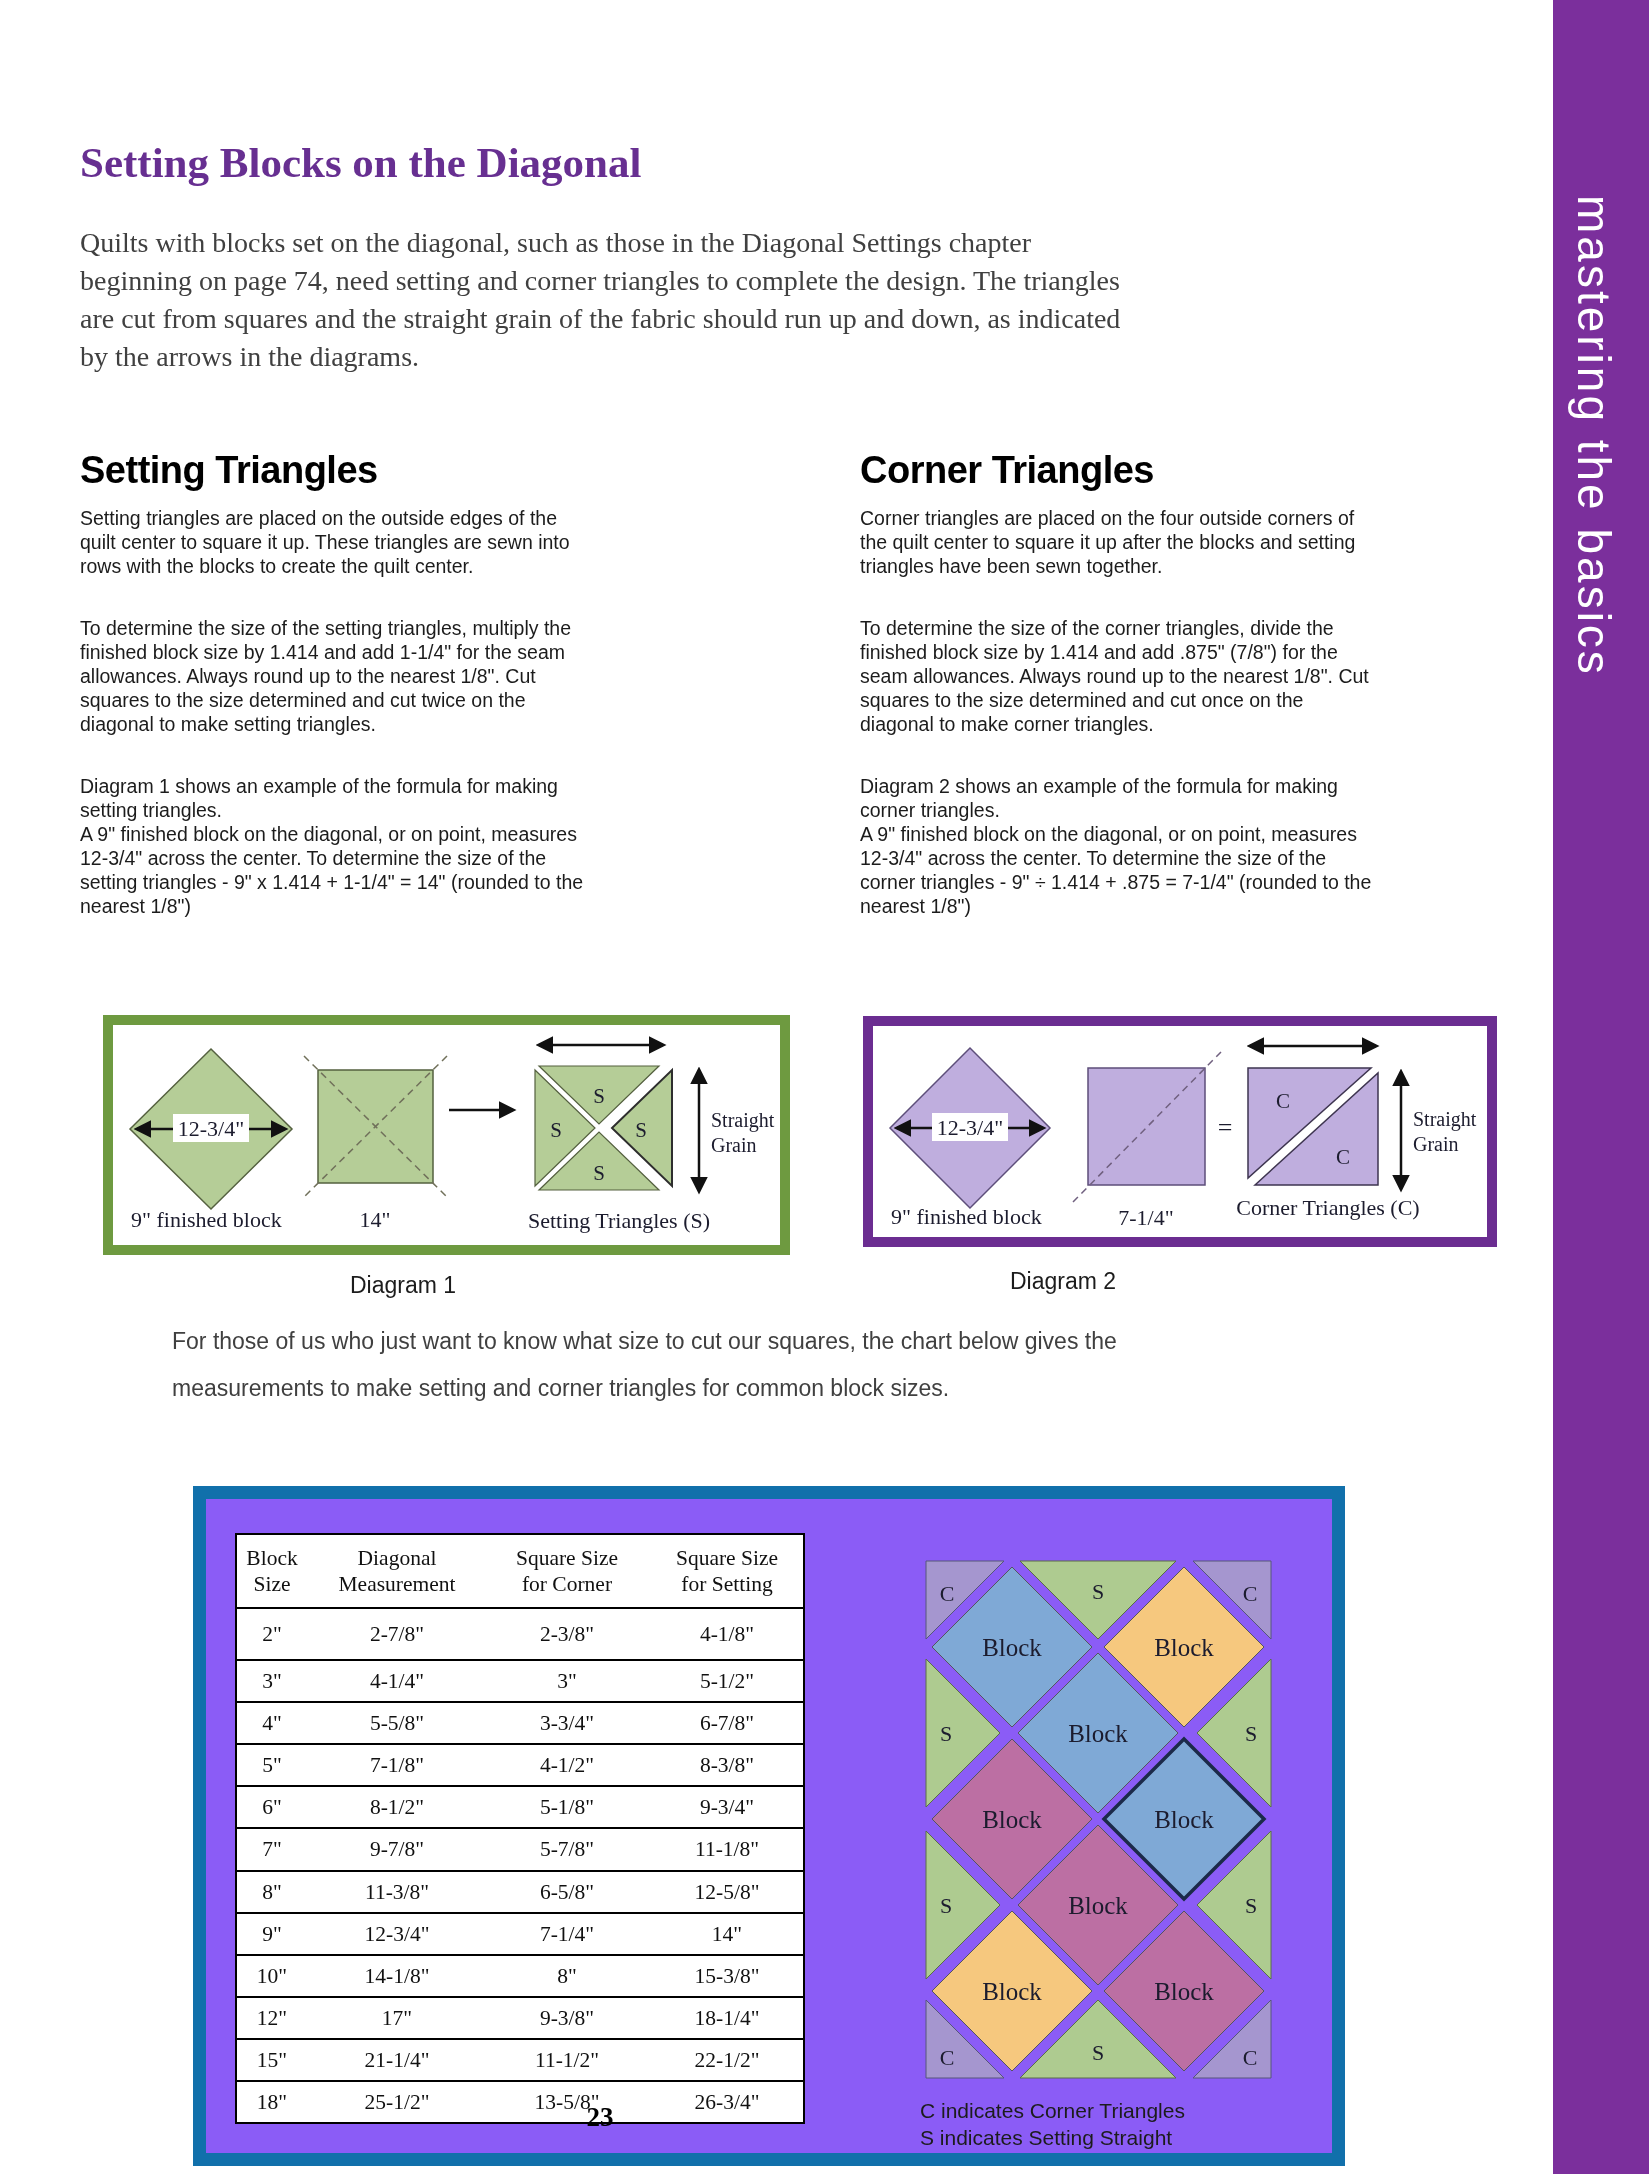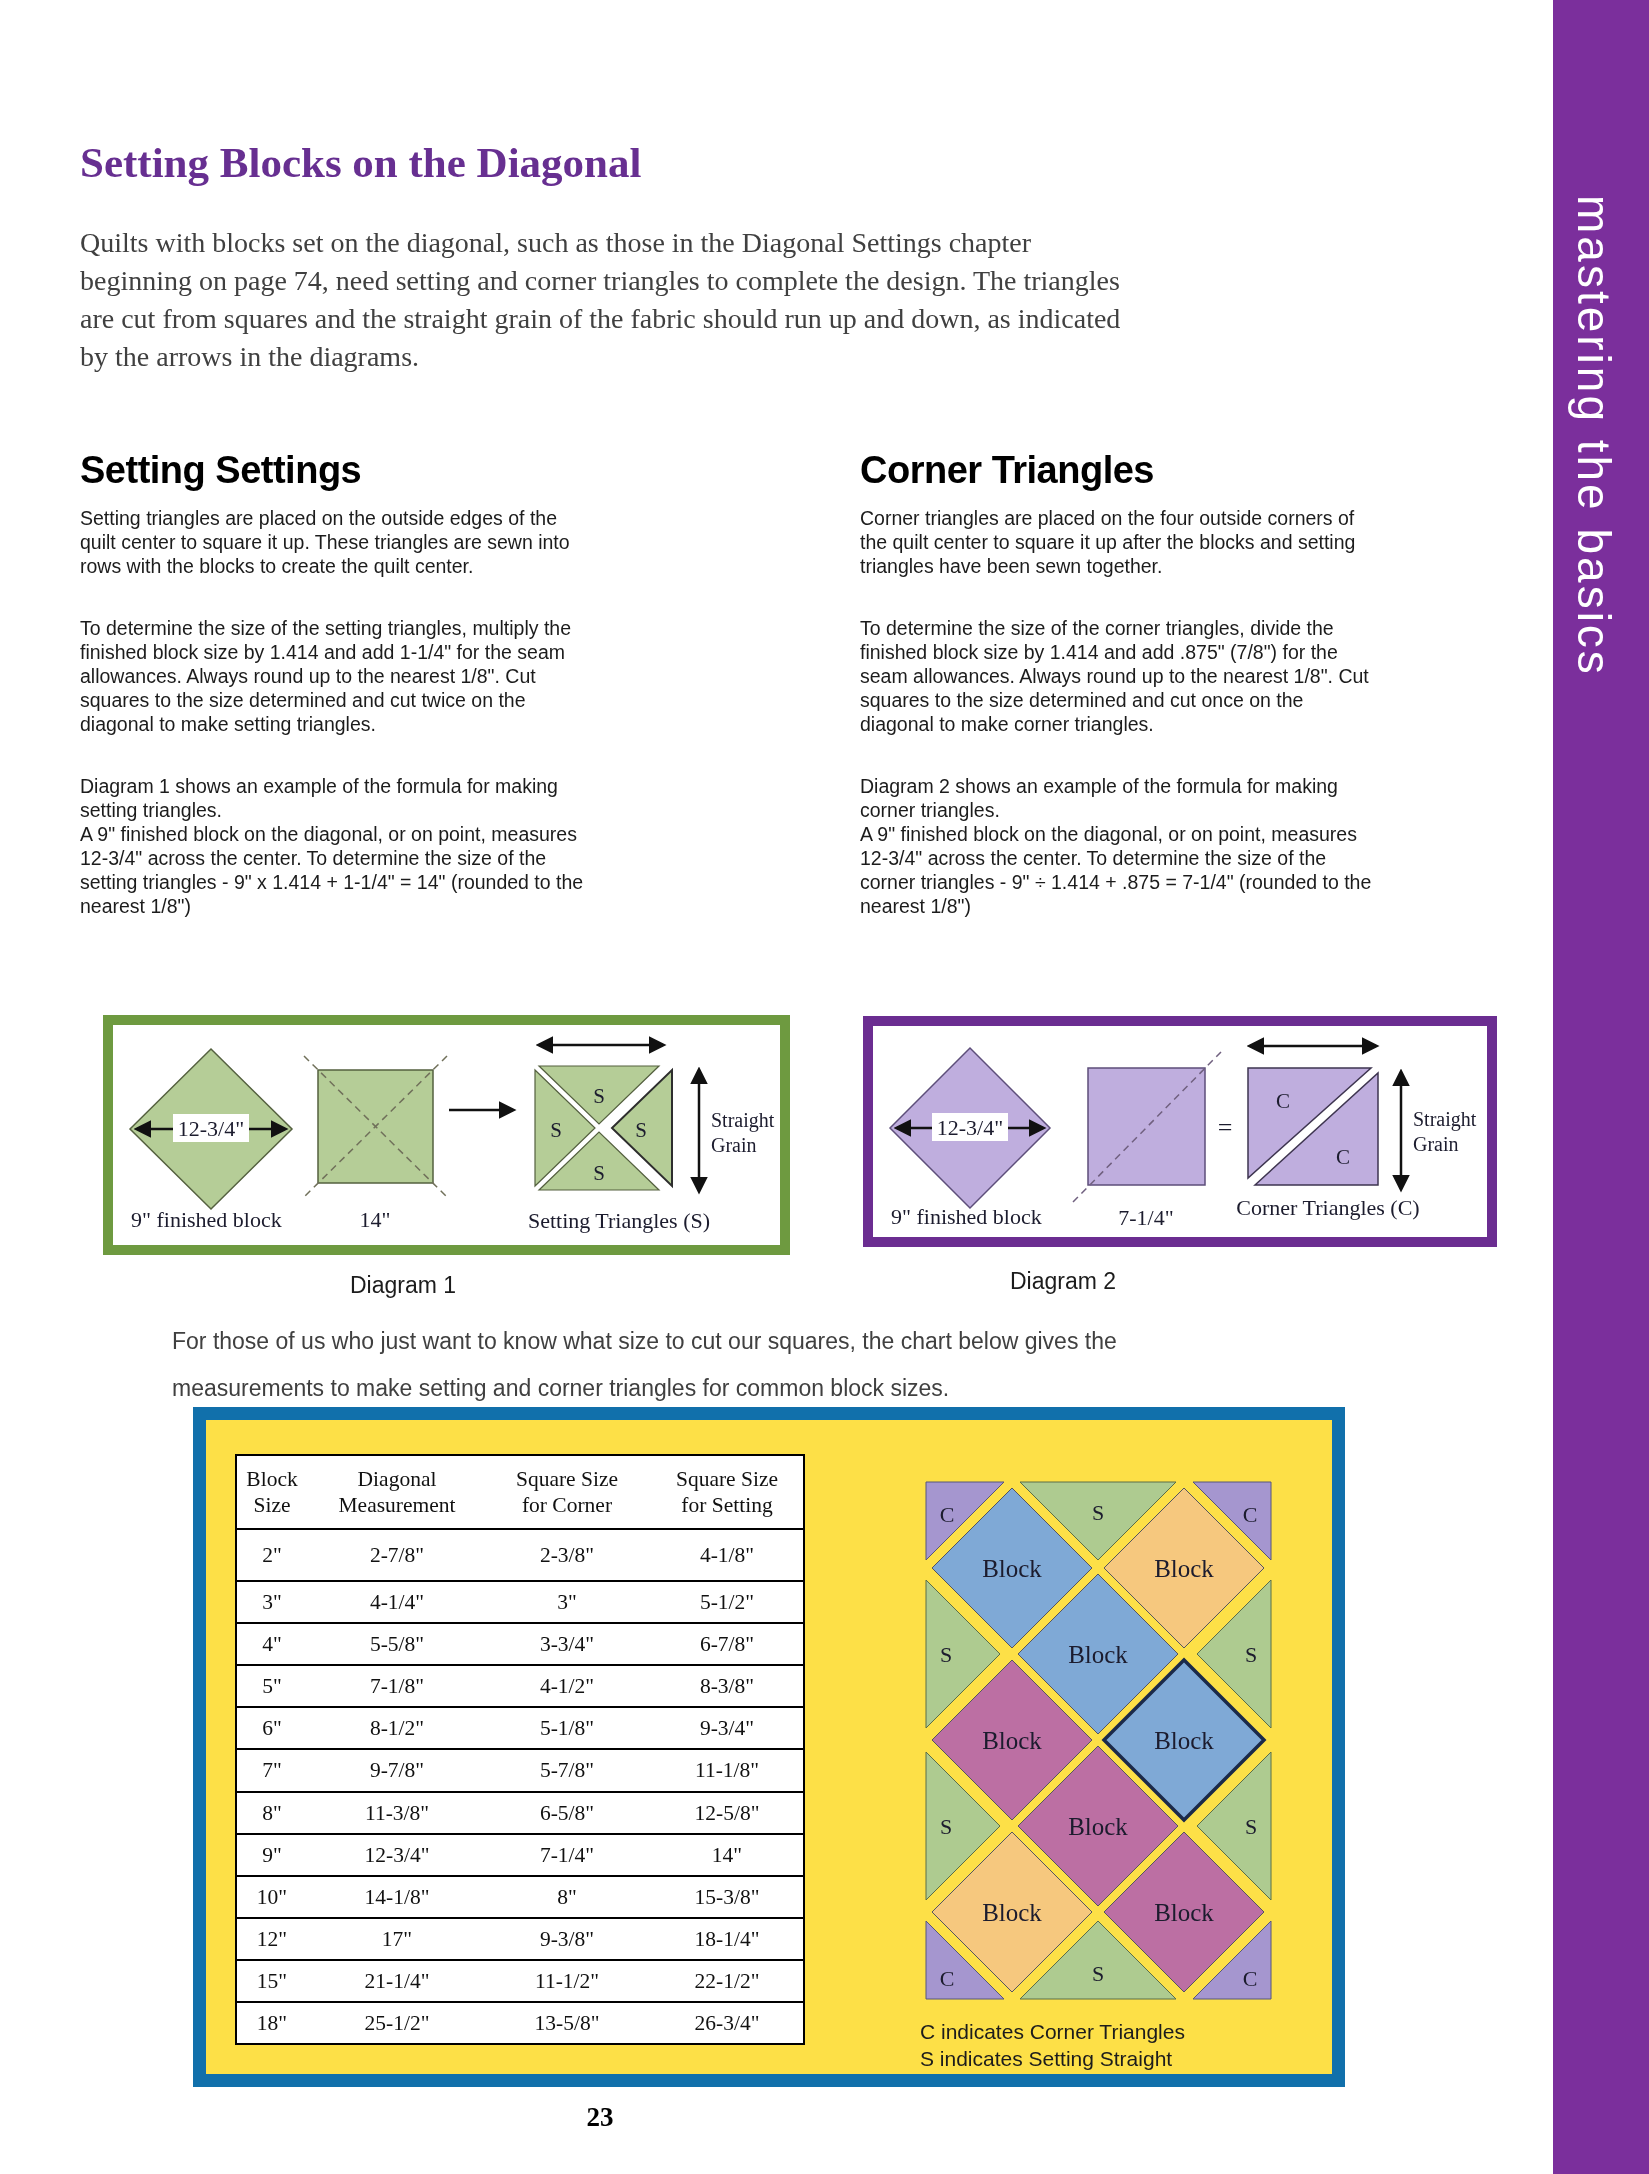--- a/index.html
+++ b/index.html
@@ -27,22 +27,22 @@
   .d1{left:103px;top:1015px;width:687px;height:240px;border:10px solid #6e9a40;}
   .d2{left:863px;top:1016px;width:634px;height:231px;border:10px solid #6b2d91;}
   .dcap{position:absolute;font-size:23px;color:#1c1c1c;text-align:center;}
   .cap1{left:103px;top:1272px;width:600px;}
   .cap2{left:863px;top:1268px;width:400px;}
   svg text{font-family:"Liberation Serif",serif;fill:#1c1c2e;}
   
   .chart-intro{position:absolute;left:172px;top:1328px;width:1120px;font-size:23px;color:#404040;}
   .chart-intro div{margin-bottom:20px;}
   
-  .bluebox{position:absolute;left:193px;top:1407px;width:1152px;height:680px;
-        border:13px solid #1170ab;box-sizing:border-box;background:#fde047;}
+  .bluebox{position:absolute;left:193px;top:1486px;width:1152px;height:680px;
+        border:13px solid #1170ab;box-sizing:border-box;background:#8b5cf6;}
   .dtable{position:absolute;left:29px;top:34px;width:570px;height:591px;border:2px solid #000;
         box-sizing:border-box;display:flex;flex-direction:column;background:#fff;}
   .trow{display:grid;grid-template-columns:70px 180px 160px 160px;flex:1;
         border-bottom:2px solid #000;}
   .trow:last-child{border-bottom:none;}
   .trow.thead{flex:0 0 72px;border-bottom:2px solid #000;}
   .trow.first{flex:1.25;}
   .tcell{display:flex;flex-direction:column;align-items:center;justify-content:center;
         font-family:"Liberation Serif",serif;font-size:21.5px;line-height:26px;color:#111;}
   .quilt{position:absolute;left:714px;top:54px;width:357px;height:533px;}
@@ -55,21 +55,21 @@
 
 <div class="page">
 
   <div class="sidebar"></div>
   <div class="sidebar-label">mastering the basics</div>
 
   <div class="title">Setting Blocks on the Diagonal</div>
   <div class="intro">Quilts with blocks set on the diagonal, such as those in the Diagonal Settings chapter beginning on page 74, need setting and corner triangles to complete the design. The triangles are cut from squares and the straight grain of the fabric should run up and down, as indicated by the arrows in the diagrams.</div>
 
   <div class="col col-left">
-    <h2>Setting Settings</h2>
+    <h2>Setting Triangles</h2>
     <p>Setting triangles are placed on the outside edges of the quilt center to square it up. These triangles are sewn into rows with the blocks to create the quilt center.</p>
     <p>To determine the size of the setting triangles, multiply the finished block size by 1.414 and add 1-1/4" for the seam allowances. Always round up to the nearest 1/8". Cut squares to the size determined and cut twice on the diagonal to make setting triangles.</p>
     <p class="tight">Diagram 1 shows an example of the formula for making setting triangles.</p>
     <p class="tight">A 9" finished block on the diagonal, or on point, measures 12-3/4" across the center. To determine the size of the setting triangles - 9" x 1.414 + 1-1/4" = 14" (rounded to the nearest 1/8")</p>
   </div>
 
   <div class="col col-right">
     <h2>Corner Triangles</h2>
     <p>Corner triangles are placed on the four outside corners of the quilt center to square it up after the blocks and setting triangles have been sewn together.</p>
     <p>To determine the size of the corner triangles, divide the finished block size by 1.414 and add .875" (7/8") for the seam allowances. Always round up to the nearest 1/8". Cut squares to the size determined and cut once on the diagonal to make corner triangles.</p>

